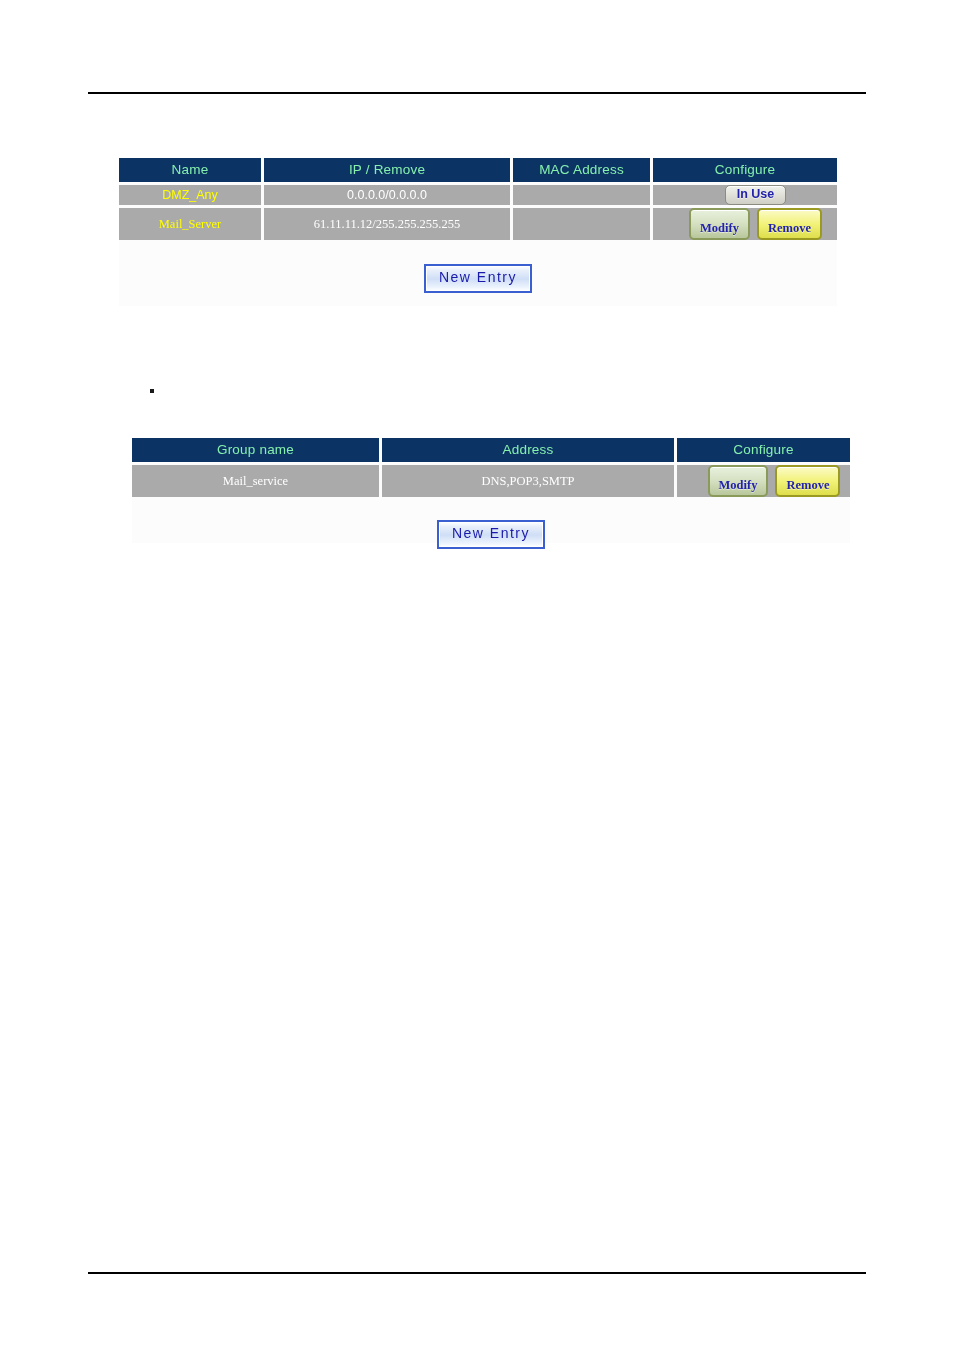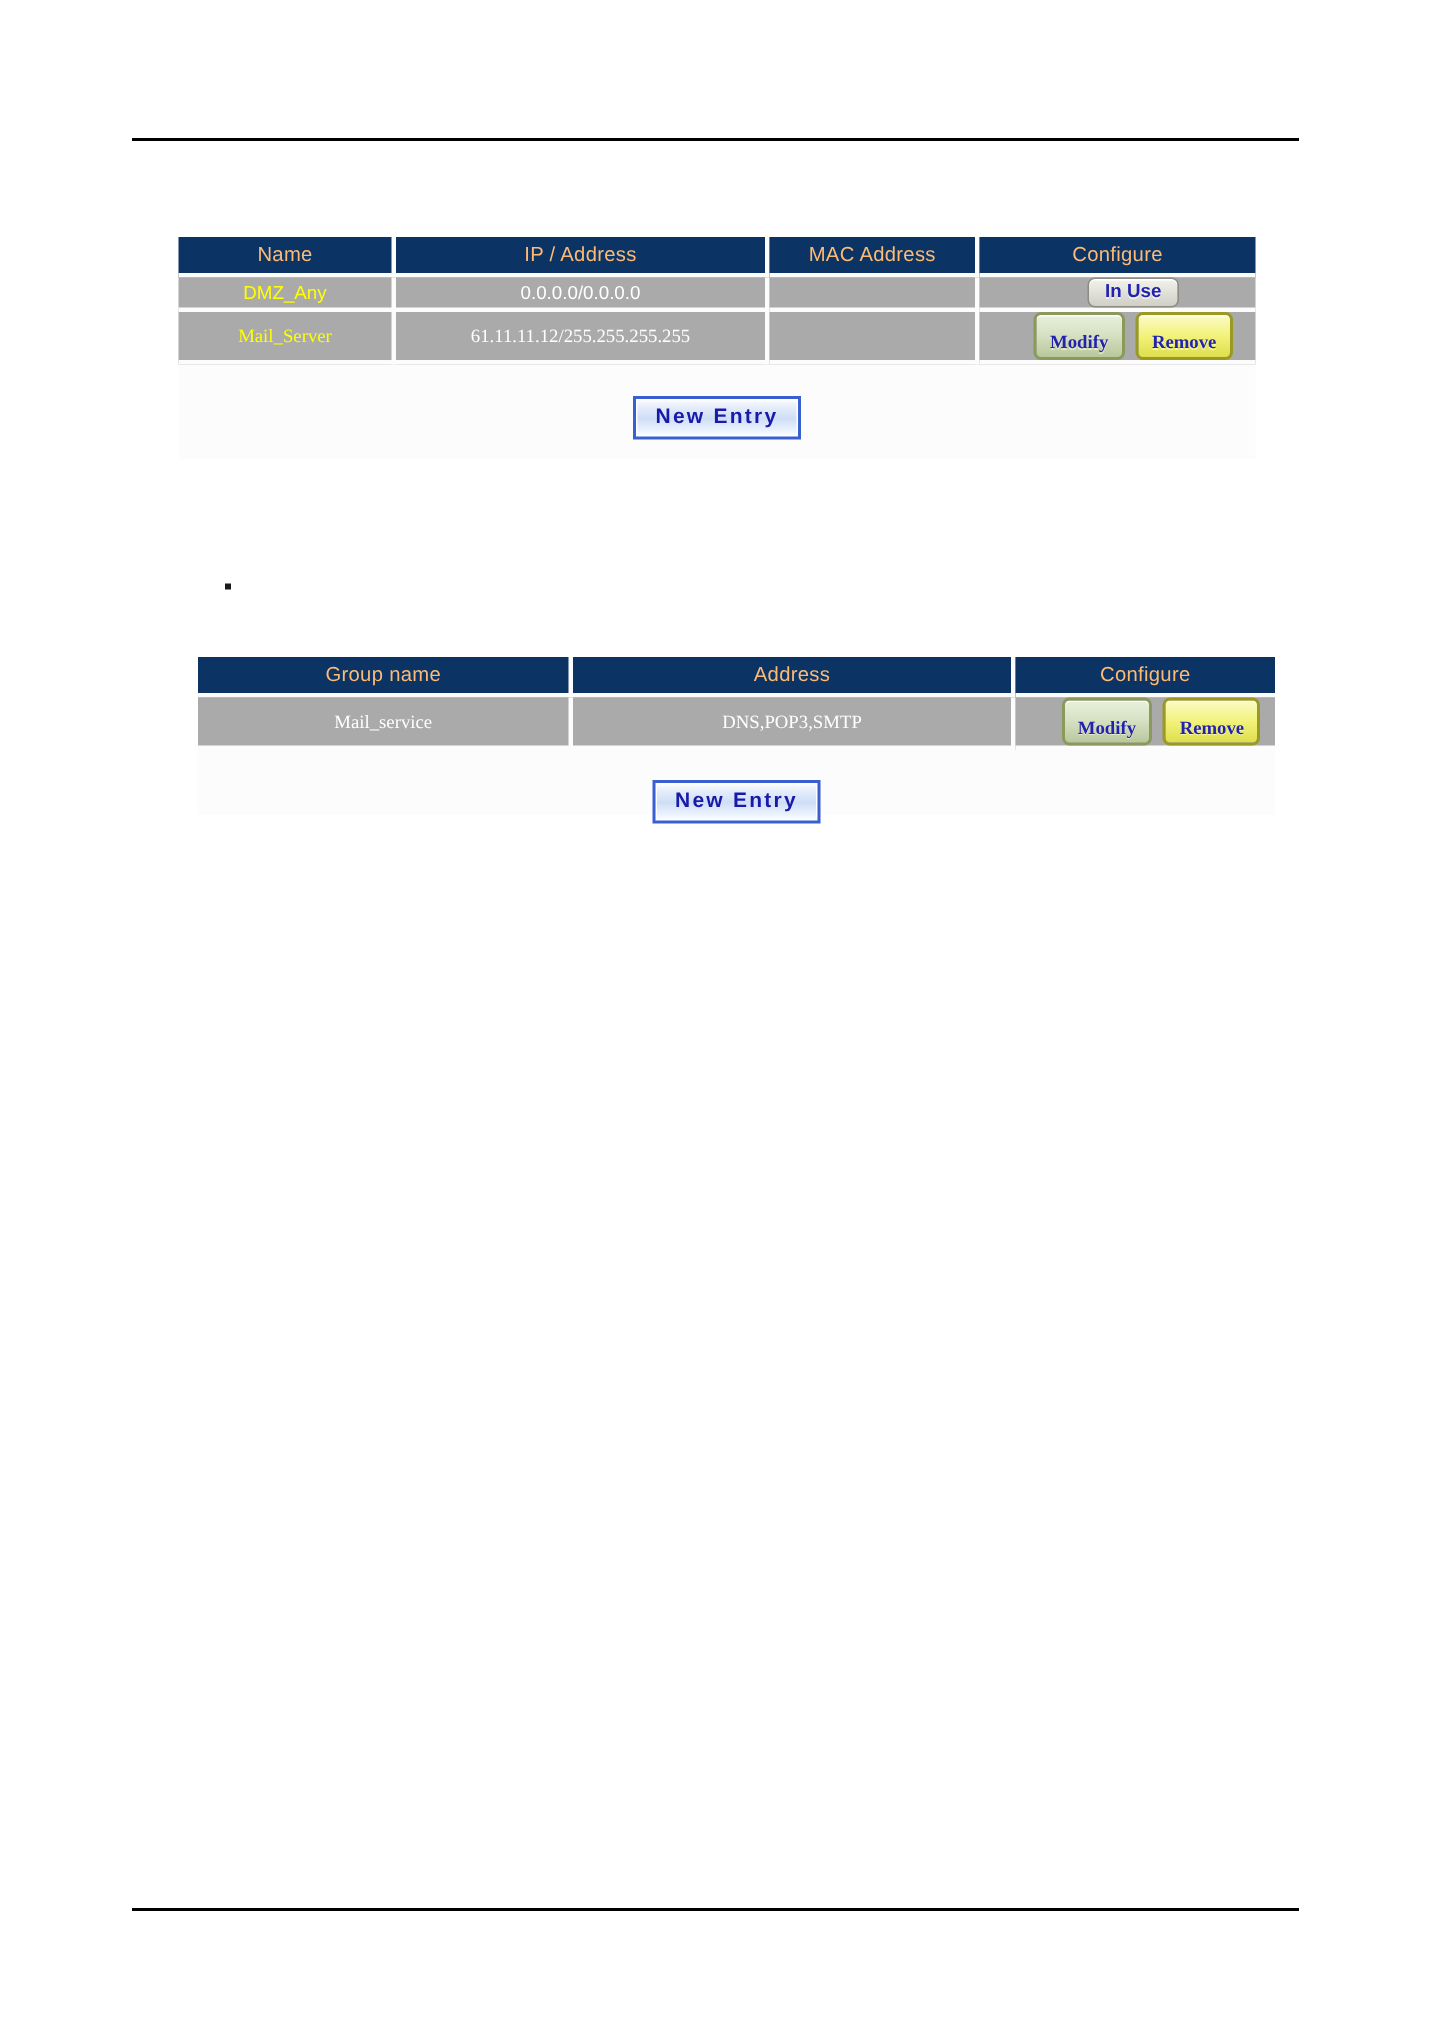--- a/index.html
+++ b/index.html
@@ -43,21 +43,21 @@
 
   .tbl {
     width: 100%;
     border-collapse: separate;
     border-spacing: 0;
     table-layout: fixed;
   }
 
   .tbl th {
     background: #0b3465;
-    color: #fdba74;
+    color: #86efac;
     font-weight: normal;
     font-size: 13.5px;
     height: 24px;
     line-height: 24px;
     padding: 0;
     text-align: center;
     border-right: 3px solid #fcfcfc;
     border-bottom: 3px solid #fcfcfc;
     letter-spacing: 0.2px;
   }
@@ -127,21 +127,21 @@
   
   .newentry-wrap {
     display: flex;
     justify-content: center;
     align-items: center;
   }
 
   .newentry {
     display: inline-block;
     font-size: 14px;
-    font-weight: bold;
+    font-weight: normal;
     color: #1a1aaa;
     letter-spacing: 1.5px;
     padding: 4px 13px 5px 13px;
     background: linear-gradient(to bottom, #ffffff 0%, #e8effb 18%, #cfdef6 52%, #e9f1fd 82%, #ffffff 100%);
     border: 2px solid #3a5fd0;
     box-shadow: inset 0 0 0 1px #ffffff;
     line-height: 1.1;
     white-space: nowrap;
     text-align: right;
   }
@@ -176,21 +176,21 @@
   <table class="tbl">
     <colgroup>
       <col style="width:145px">
       <col style="width:249px">
       <col style="width:140px">
       <col style="width:184px">
     </colgroup>
     <thead>
       <tr>
         <th>Name</th>
-        <th>IP / Address</th>
+        <th>IP / Remove</th>
         <th>MAC Address</th>
         <th>Configure</th>
       </tr>
     </thead>
     <tbody>
       <tr class="row-h">
         <td class="name-cell">DMZ_Any</td>
         <td>0.0.0.0/0.0.0.0</td>
         <td></td>
         <td>

